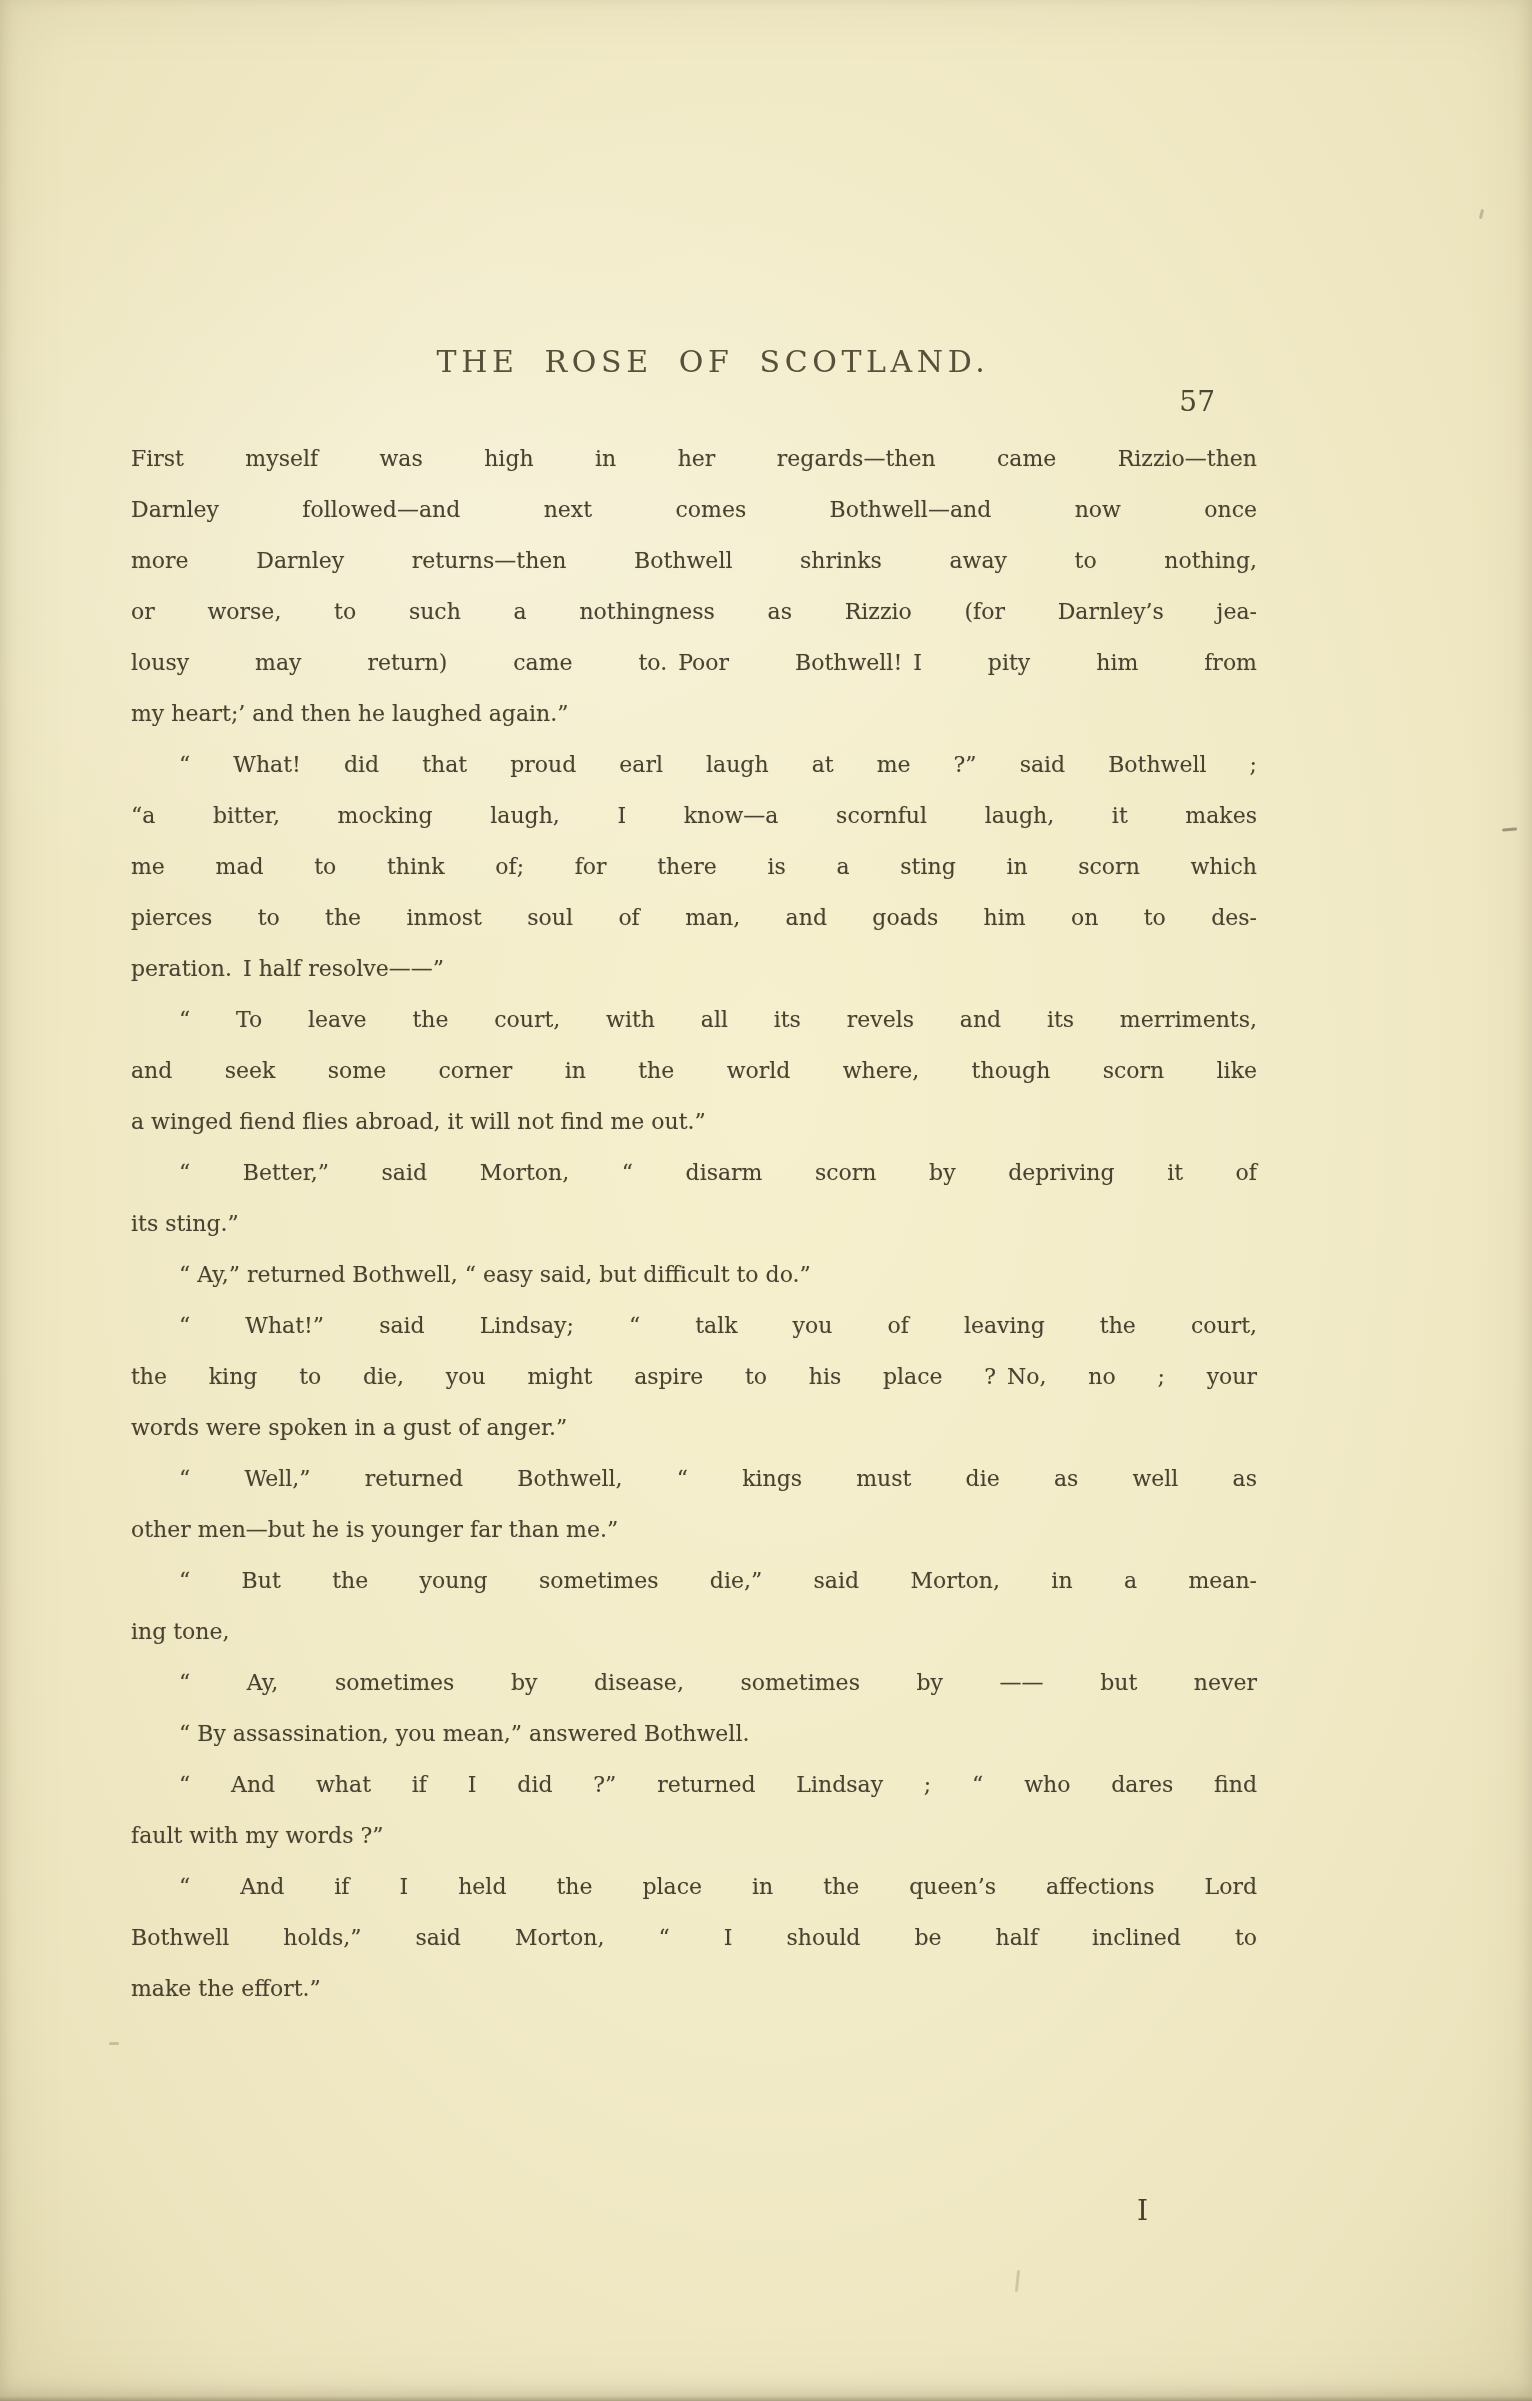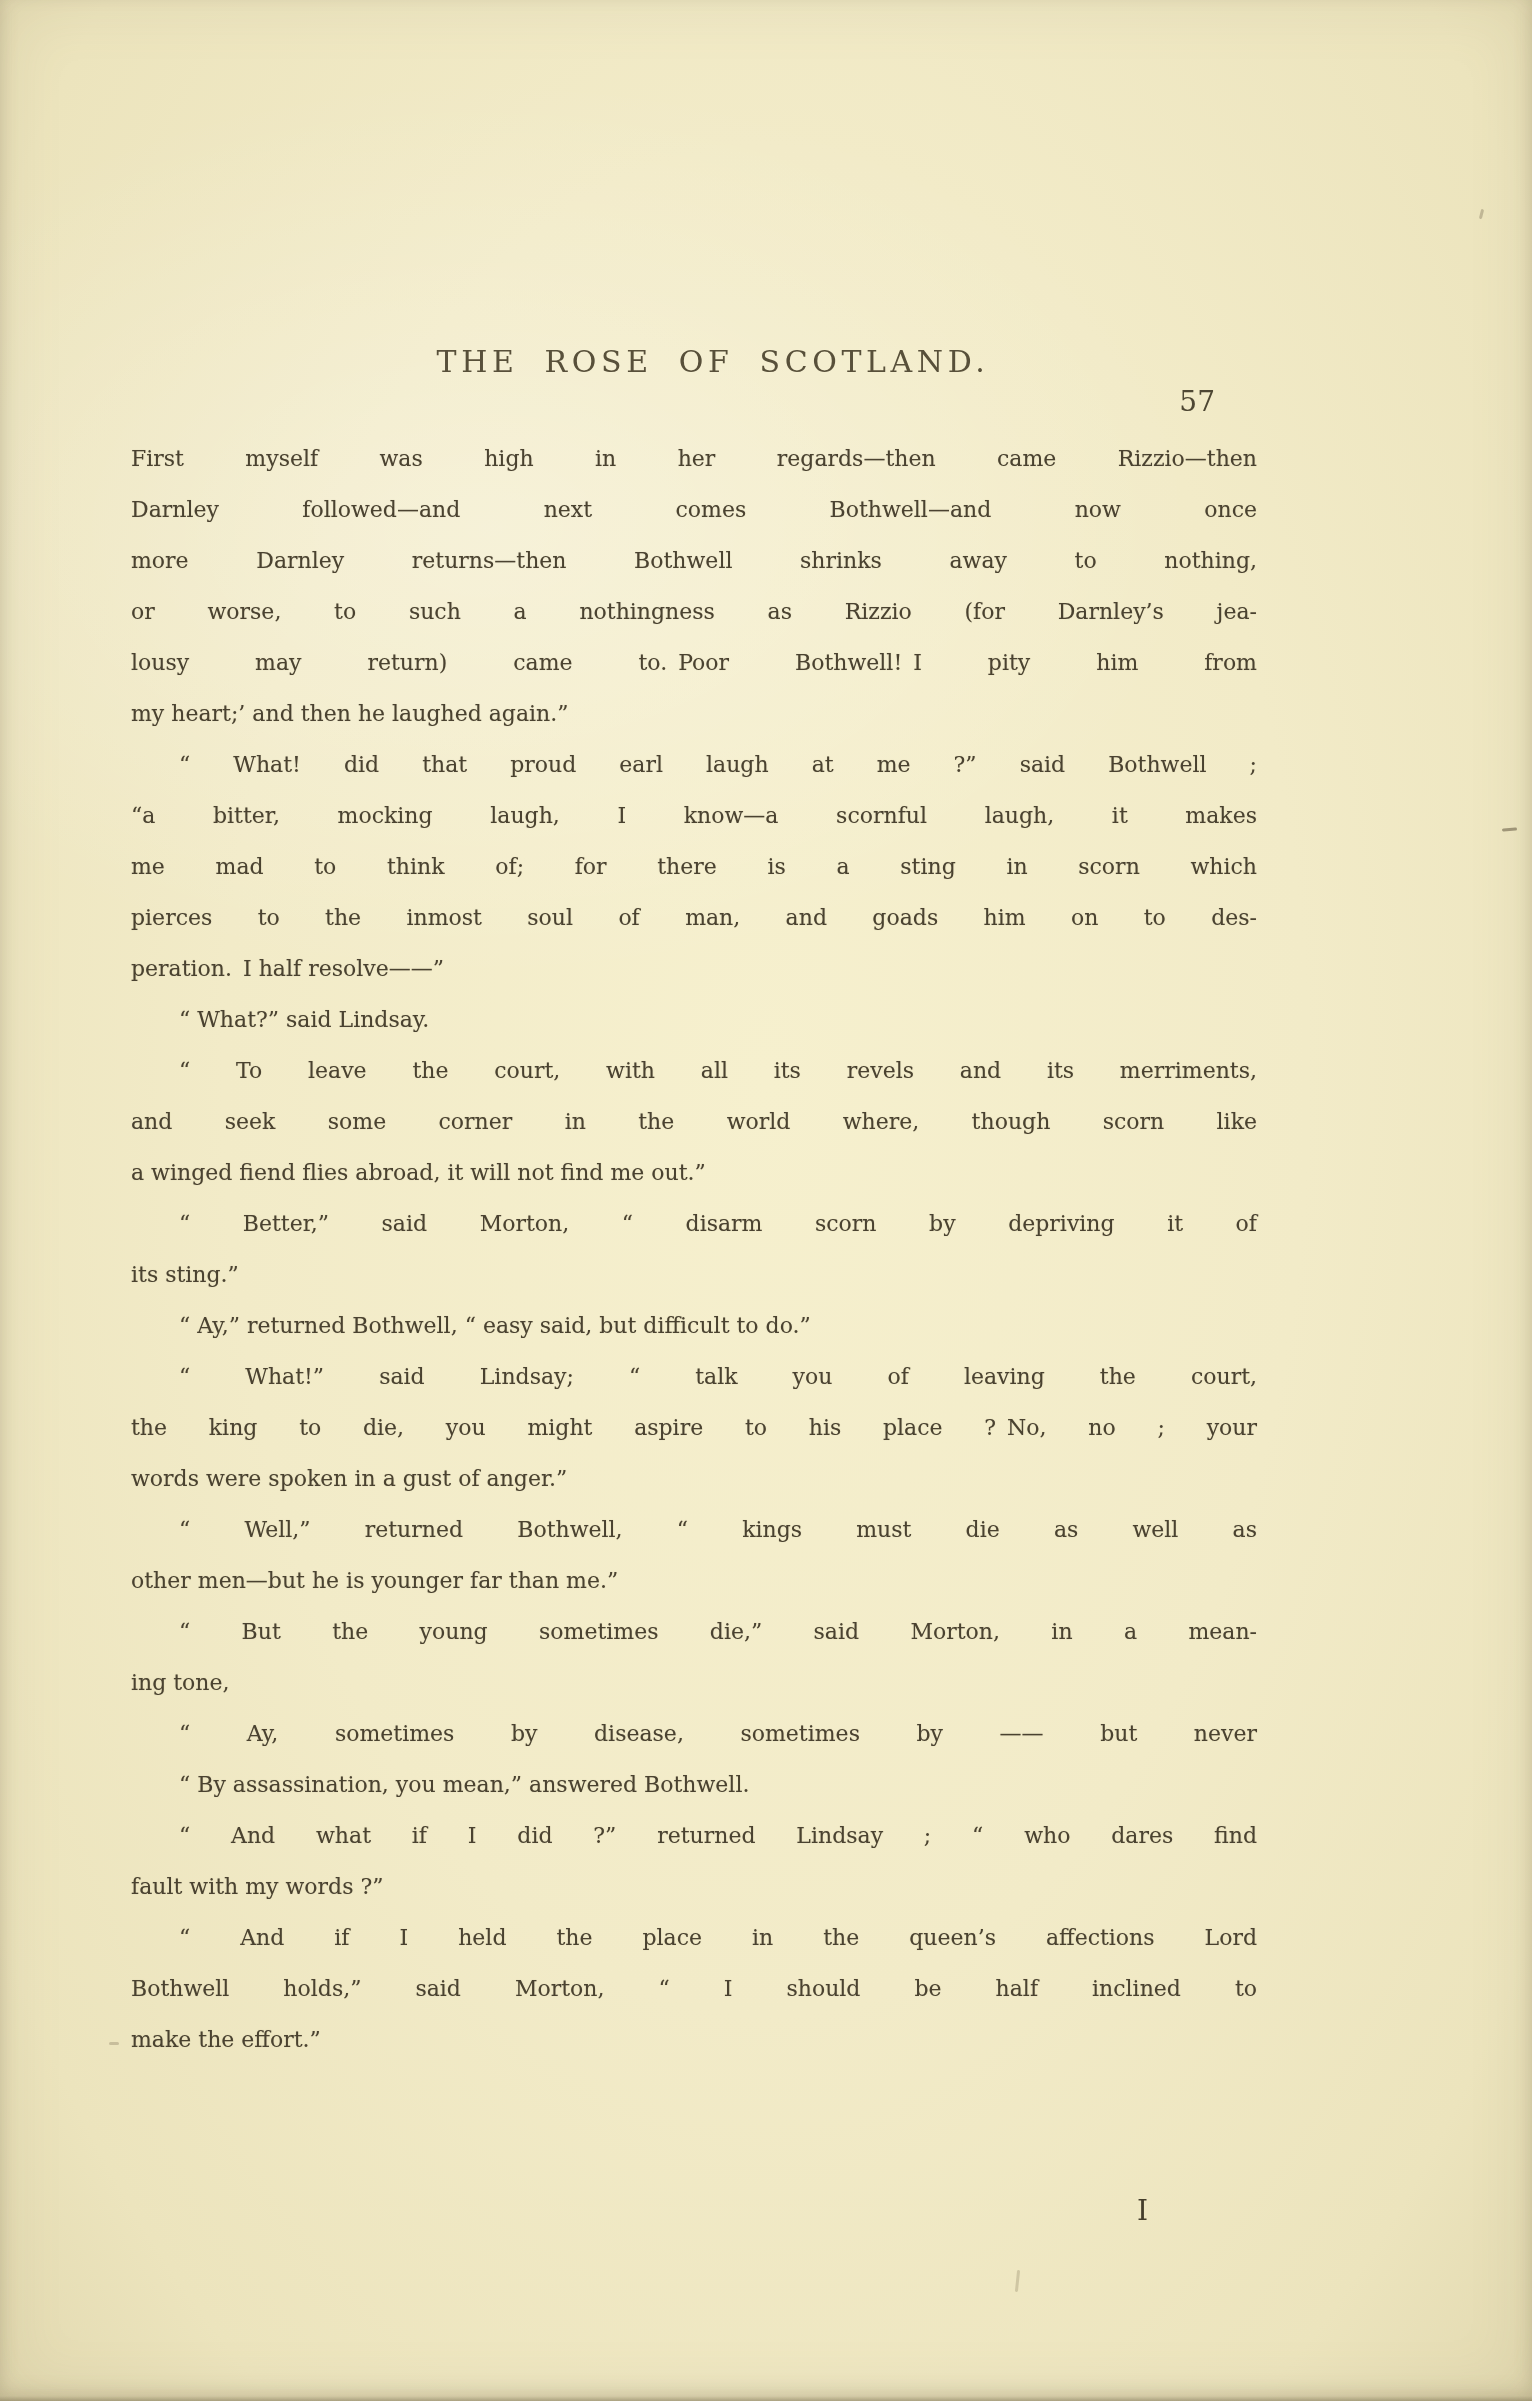--- a/index.html
+++ b/index.html
@@ -100,21 +100,20 @@
       <div class="line">Darnley followed—and next comes Bothwell—and now once</div>
       <div class="line">more Darnley returns—then Bothwell shrinks away to nothing,</div>
       <div class="line">or worse, to such a nothingness as Rizzio (for Darnley’s jea-</div>
       <div class="line">lousy may return) came to. Poor Bothwell! I pity him from</div>
       <div class="line last">my heart;’ and then he laughed again.”</div>
       <div class="line indent">“ What! did that proud earl laugh at me ?” said Bothwell ;</div>
       <div class="line">“a bitter, mocking laugh, I know—a scornful laugh, it makes</div>
       <div class="line">me mad to think of; for there is a sting in scorn which</div>
       <div class="line">pierces to the inmost soul of man, and goads him on to des-</div>
       <div class="line last">peration. I half resolve——”</div>
-      <div class="line indent last">“ What?” said Lindsay.</div>
       <div class="line indent">“ To leave the court, with all its revels and its merriments,</div>
       <div class="line">and seek some corner in the world where, though scorn like</div>
       <div class="line last">a winged fiend flies abroad, it will not find me out.”</div>
       <div class="line indent">“ Better,” said Morton, “ disarm scorn by depriving it of</div>
       <div class="line last">its sting.”</div>
       <div class="line indent last">“ Ay,” returned Bothwell, “ easy said, but difficult to do.”</div>
       <div class="line indent">“ What!” said Lindsay; “ talk you of leaving the court,</div>
       <div class="line">the king to die, you might aspire to his place ? No, no ; your</div>
       <div class="line last">words were spoken in a gust of anger.”</div>
       <div class="line indent">“ Well,” returned Bothwell, “ kings must die as well as</div>

